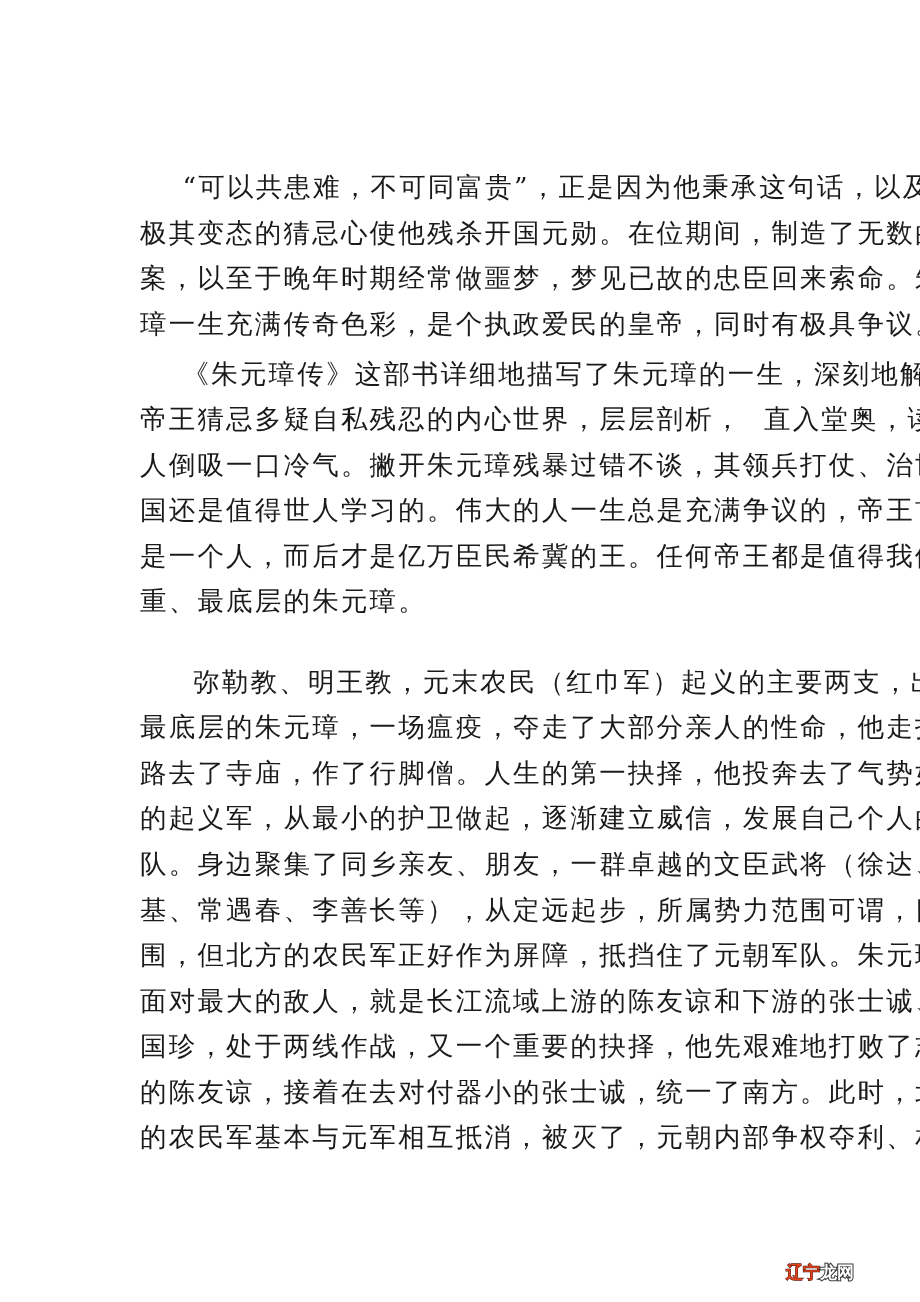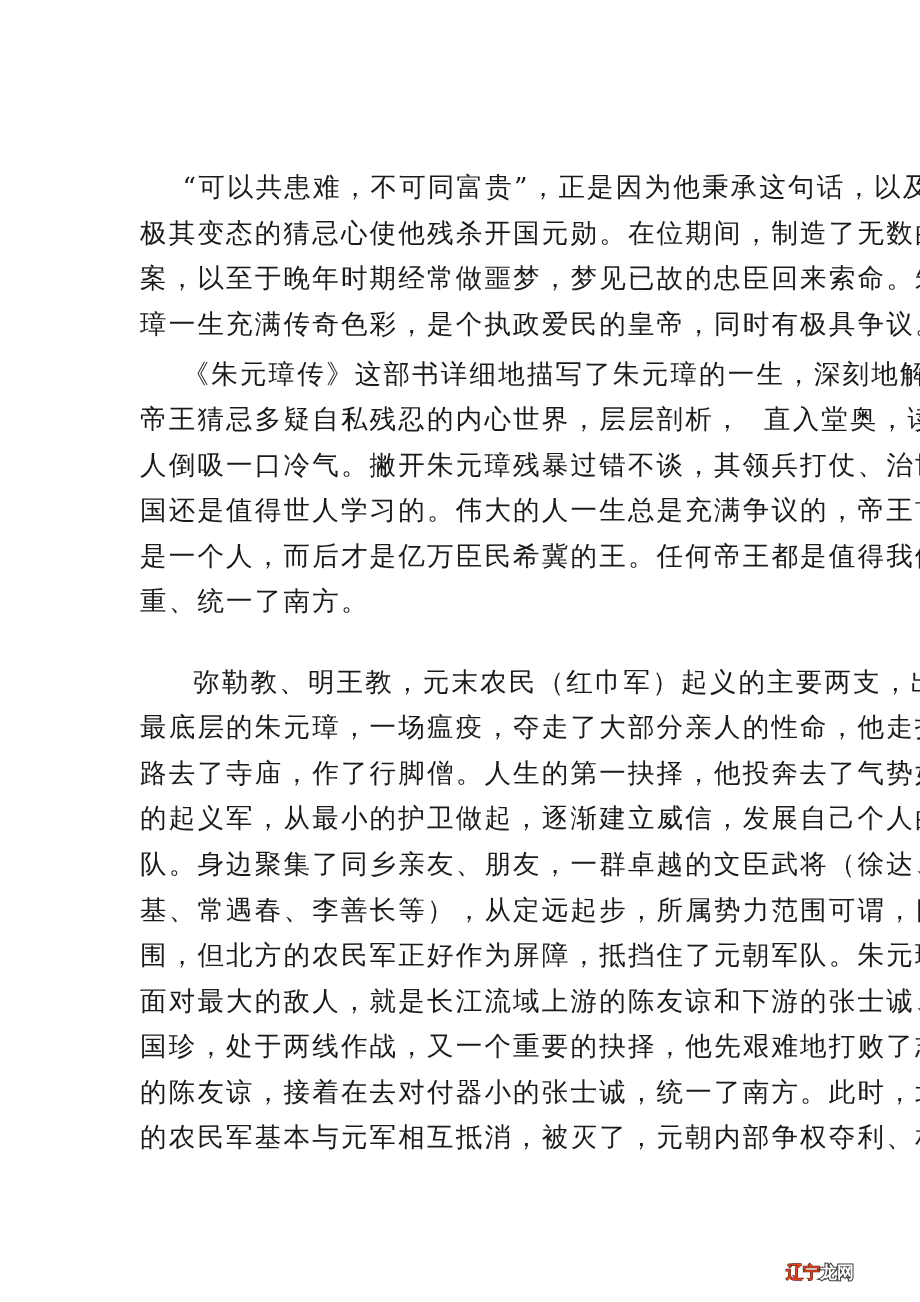--- a/index.html
+++ b/index.html
@@ -33,21 +33,21 @@
     <div class="line" style="top: 263px; white-space: pre;">案，以至于晚年时期经常做噩梦，梦见已故的忠臣回来索命。朱元</div>
     <div class="line" style="top: 309px; white-space: pre;">璋一生充满传奇色彩，是个执政爱民的皇帝，同时有极具争议。</div>
   </div>
 
   <div>
     <div class="line" style="top: 359px; white-space: pre;">    《朱元璋传》这部书详细地描写了朱元璋的一生，深刻地解读</div>
     <div class="line" style="top: 404px; white-space: pre;">帝王猜忌多疑自私残忍的内心世界，层层剖析，  直入堂奥，读后令</div>
     <div class="line" style="top: 450px; white-space: pre;">人倒吸一口冷气。撇开朱元璋残暴过错不谈，其领兵打仗、治世治</div>
     <div class="line" style="top: 495px; white-space: pre;">国还是值得世人学习的。伟大的人一生总是充满争议的，帝王首先</div>
     <div class="line" style="top: 541px; white-space: pre;">是一个人，而后才是亿万臣民希冀的王。任何帝王都是值得我们尊</div>
-    <div class="line" style="top: 586px; white-space: pre;">重、统一了南方。</div>
+    <div class="line" style="top: 586px; white-space: pre;">重、最底层的朱元璋。</div>
   </div>
 
   <div>
     <div class="line" style="top: 667px; white-space: pre;">     弥勒教、明王教，元末农民（红巾军）起义的主要两支，出身</div>
     <div class="line" style="top: 712px; white-space: pre;">最底层的朱元璋，一场瘟疫，夺走了大部分亲人的性命，他走投无</div>
     <div class="line" style="top: 758px; white-space: pre;">路去了寺庙，作了行脚僧。人生的第一抉择，他投奔去了气势如虹</div>
     <div class="line" style="top: 803px; white-space: pre;">的起义军，从最小的护卫做起，逐渐建立威信，发展自己个人的军</div>
     <div class="line" style="top: 849px; white-space: pre;">队。身边聚集了同乡亲友、朋友，一群卓越的文臣武将（徐达、刘</div>
     <div class="line" style="top: 895px; white-space: pre;">基、常遇春、李善长等），从定远起步，所属势力范围可谓，四面包</div>
     <div class="line" style="top: 940px; white-space: pre;">围，但北方的农民军正好作为屏障，抵挡住了元朝军队。朱元璋，</div>

